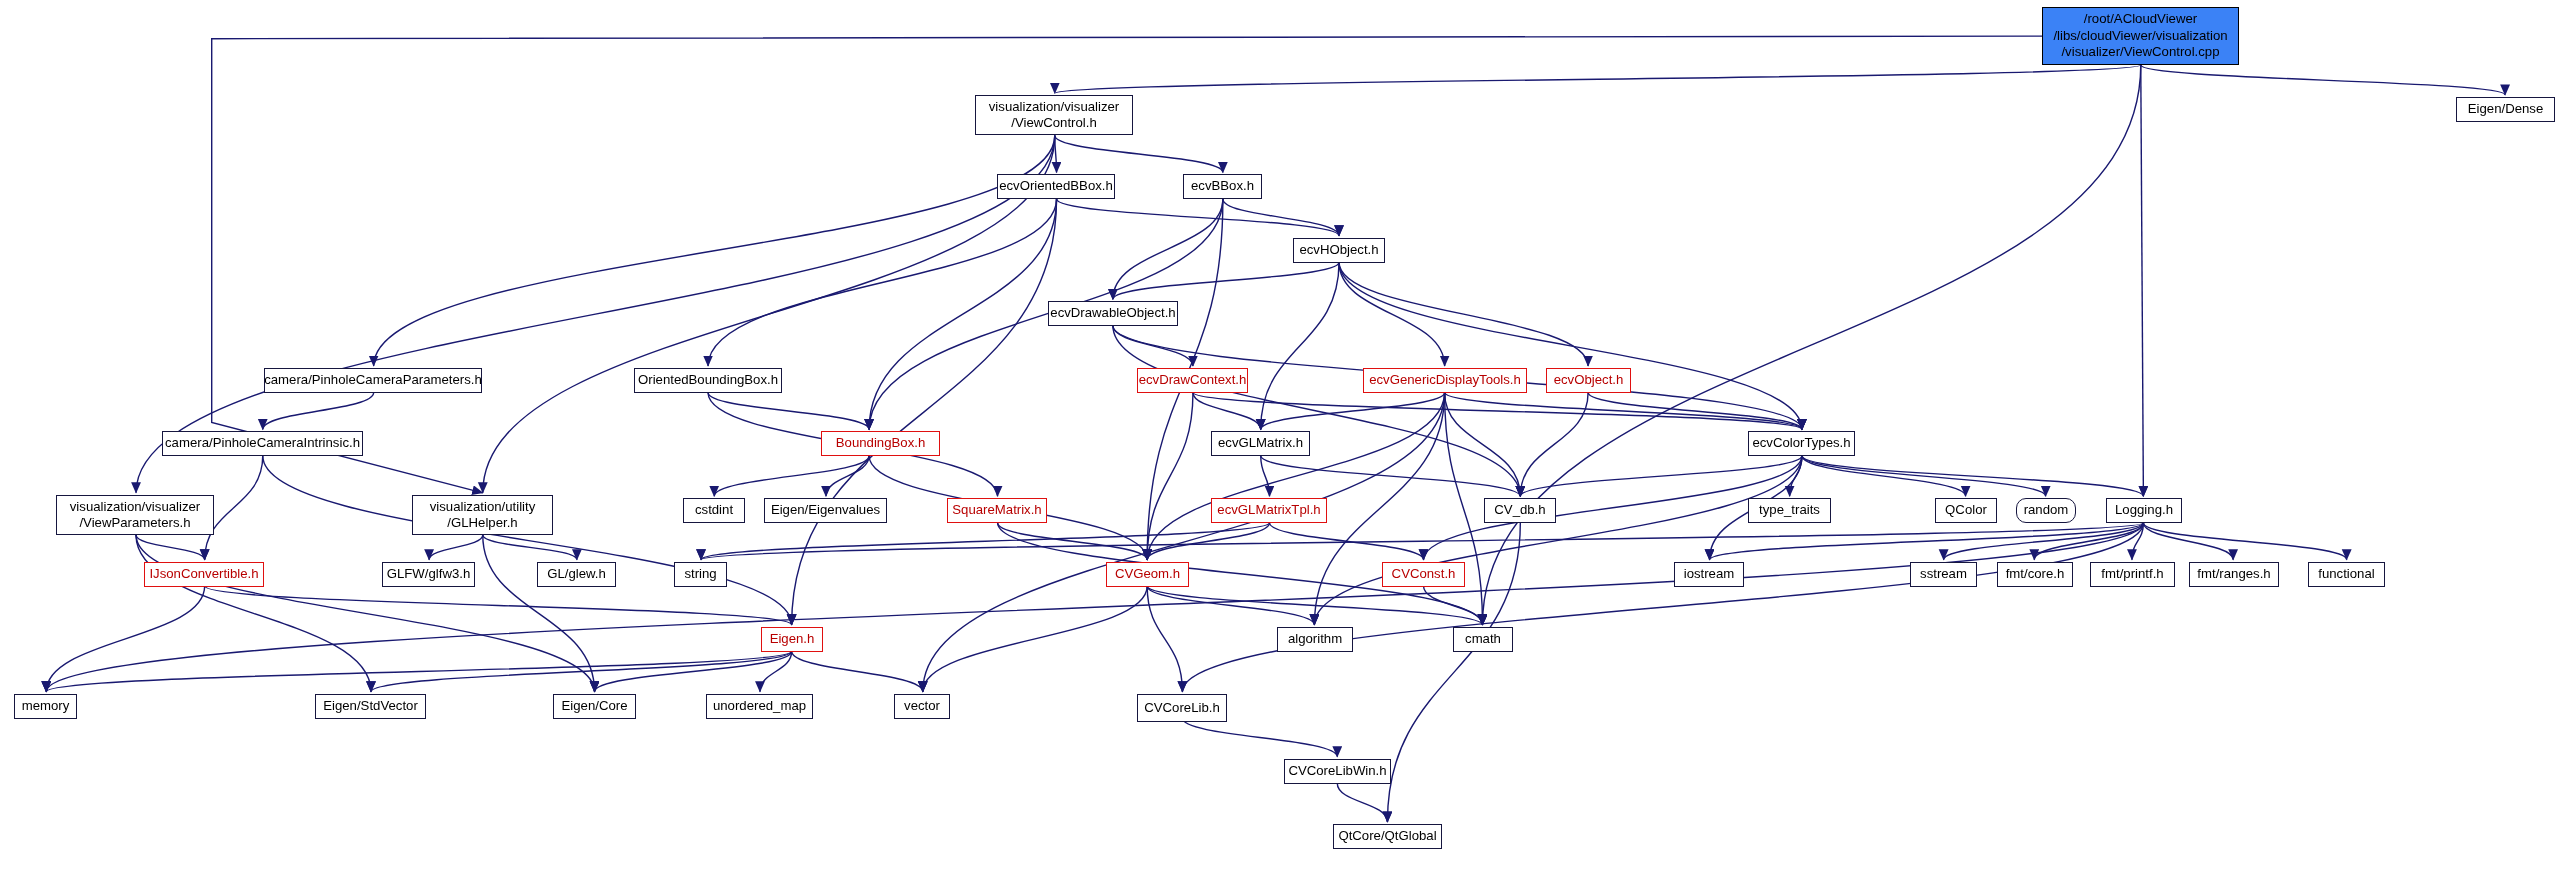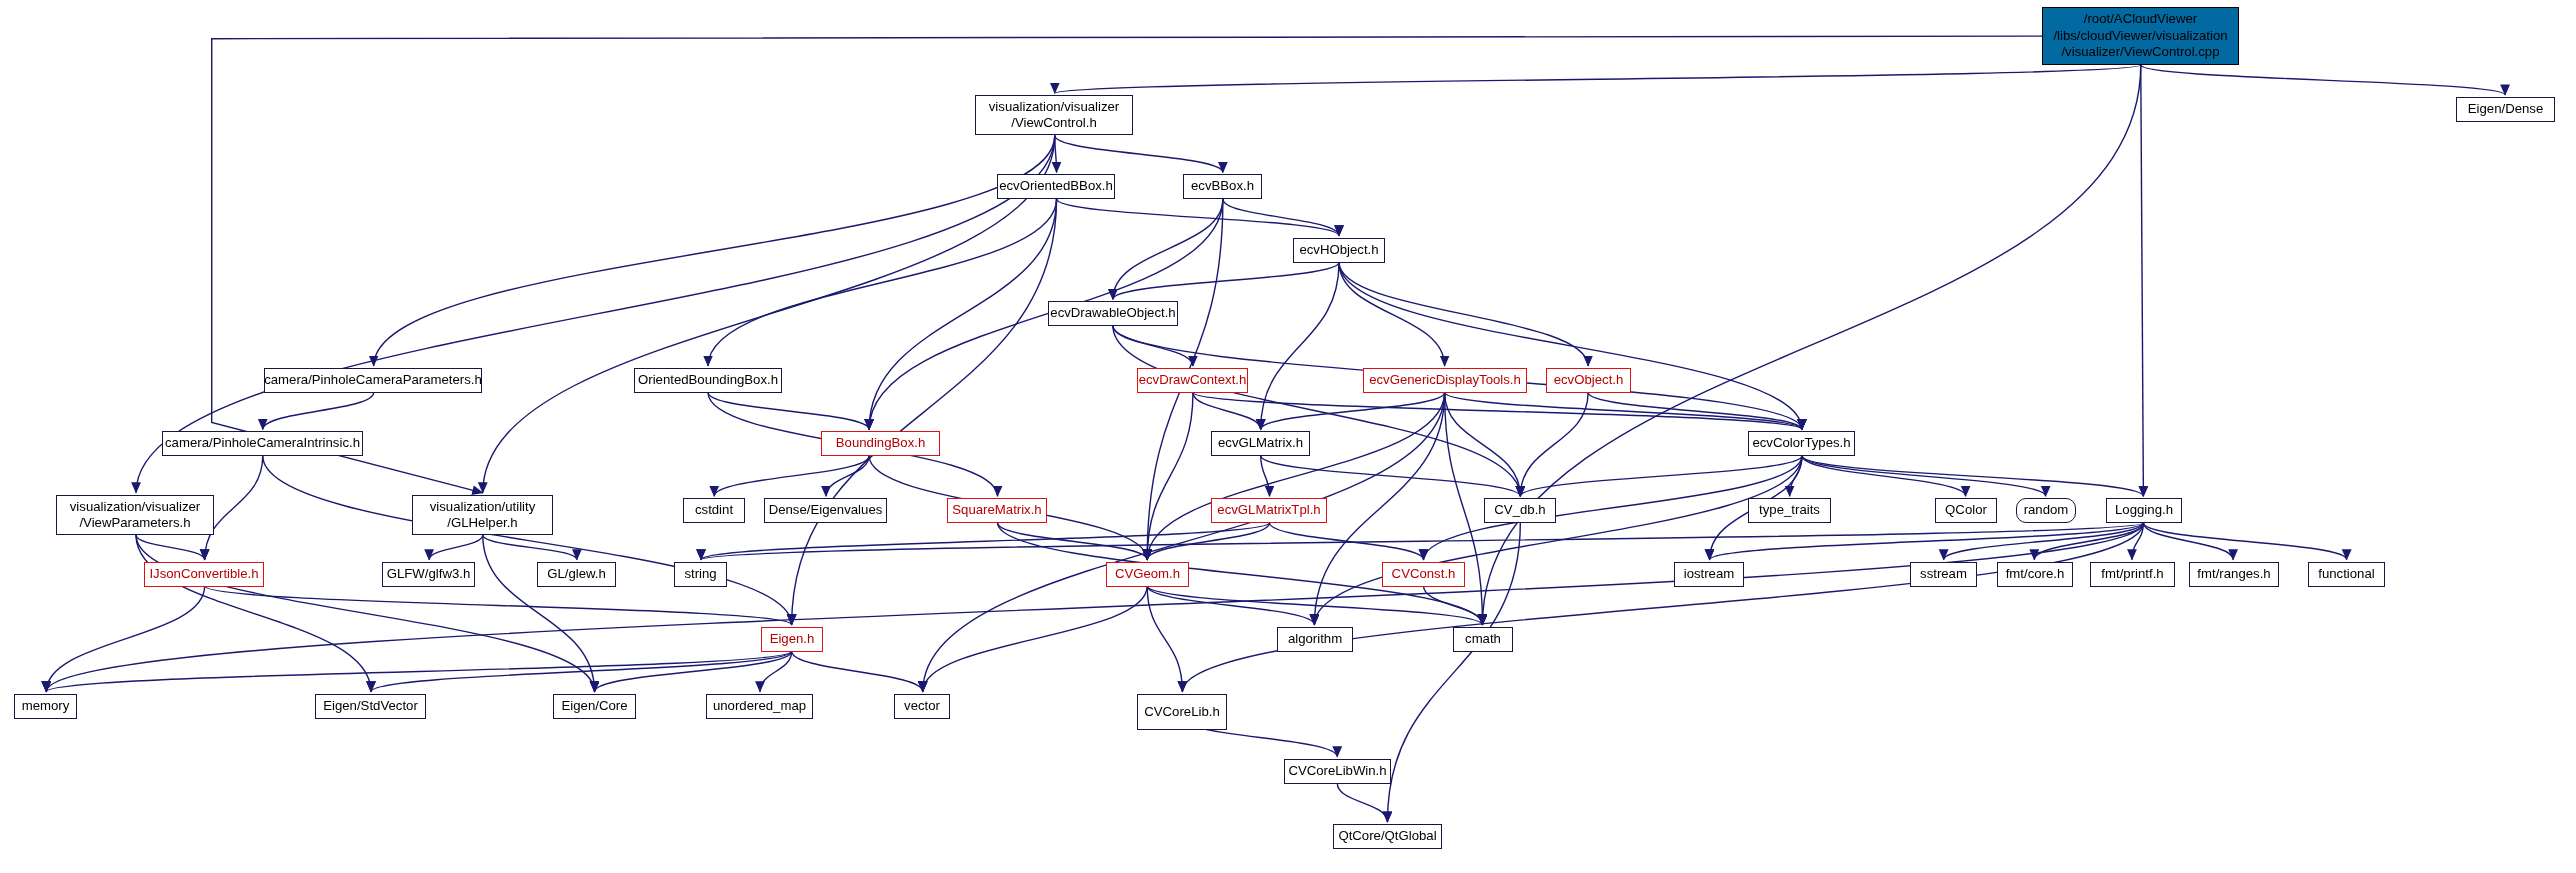--- a/index.html
+++ b/index.html
@@ -20,21 +20,21 @@
     background:#ffffff;
     border:1.3px solid #16163f;
     color:#000000;
     font-size:13.2px;
     line-height:1.25;
     padding:0.9px 3.5px;
     cursor:pointer;
     z-index:2;
   }
   .node.red{border-color:#e01010;color:#b80000;}
-  .node.main{background:#0369a1;color:#000000;border-color:#000000;cursor:default;}
+  .node.main{background:#3b82f6;color:#000000;border-color:#000000;cursor:default;}
 </style>
 </head>
 <body>
 
 <div id="stage">
   <svg id="edges-svg" width="2576" height="873" viewBox="0 0 2926 992" xmlns="http://www.w3.org/2000/svg">
     <defs>
       <marker id="arrowhead" markerWidth="9" markerHeight="9" refX="7.5" refY="3.5" orient="auto">
         <path d="M0,0 L8,3.5 L0,7 z" fill="#191970"></path>
       </marker>
@@ -149,21 +149,21 @@
     <div class="node red" style="left: 1546px; top: 368px; width: 85px; height: 25px;">ecvObject.h</div>
     <div class="node" style="left: 162px; top: 431px; width: 201px; height: 25px;">camera/PinholeCameraIntrinsic.h</div>
     <div class="node red" style="left: 821px; top: 431px; width: 119px; height: 25px;">BoundingBox.h</div>
     <div class="node" style="left: 1211px; top: 431px; width: 99px; height: 25px;">ecvGLMatrix.h</div>
     <div class="node" style="left: 1748px; top: 431px; width: 107px; height: 25px;">ecvColorTypes.h</div>
     <div class="node" style="left: 56px; top: 495px; width: 158px; height: 40px;">visualization/visualizer
 /ViewParameters.h</div>
     <div class="node" style="left: 412px; top: 495px; width: 141px; height: 40px;">visualization/utility
 /GLHelper.h</div>
     <div class="node" style="left: 683px; top: 498px; width: 62px; height: 25px;">cstdint</div>
-    <div class="node" style="left: 764px; top: 498px; width: 123px; height: 25px;">Dense/Eigenvalues</div>
+    <div class="node" style="left: 764px; top: 498px; width: 123px; height: 25px;">Eigen/Eigenvalues</div>
     <div class="node red" style="left: 947px; top: 498px; width: 100px; height: 25px;">SquareMatrix.h</div>
     <div class="node red" style="left: 1211px; top: 498px; width: 116px; height: 25px;">ecvGLMatrixTpl.h</div>
     <div class="node" style="left: 1484px; top: 498px; width: 72px; height: 25px;">CV_db.h</div>
     <div class="node" style="left: 1748px; top: 498px; width: 83px; height: 25px;">type_traits</div>
     <div class="node" style="left: 1935px; top: 498px; width: 62px; height: 25px;">QColor</div>
     <div class="node" style="left: 2016px; top: 498px; width: 60px; height: 25px; border-radius: 10px;">random</div>
     <div class="node" style="left: 2106px; top: 498px; width: 76px; height: 25px;">Logging.h</div>
     <div class="node red" style="left: 144px; top: 562px; width: 120px; height: 25px;">IJsonConvertible.h</div>
     <div class="node" style="left: 382px; top: 562px; width: 93px; height: 25px;">GLFW/glfw3.h</div>
     <div class="node" style="left: 537px; top: 562px; width: 79px; height: 25px;">GL/glew.h</div>
@@ -177,17 +177,17 @@
     <div class="node" style="left: 2189px; top: 562px; width: 90px; height: 25px;">fmt/ranges.h</div>
     <div class="node" style="left: 2308px; top: 562px; width: 77px; height: 25px;">functional</div>
     <div class="node red" style="left: 761px; top: 627px; width: 62px; height: 25px;">Eigen.h</div>
     <div class="node" style="left: 1277px; top: 627px; width: 76px; height: 25px;">algorithm</div>
     <div class="node" style="left: 1453px; top: 627px; width: 60px; height: 25px;">cmath</div>
     <div class="node" style="left: 14px; top: 694px; width: 63px; height: 25px;">memory</div>
     <div class="node" style="left: 315px; top: 694px; width: 111px; height: 25px;">Eigen/StdVector</div>
     <div class="node" style="left: 553px; top: 694px; width: 83px; height: 25px;">Eigen/Core</div>
     <div class="node" style="left: 706px; top: 694px; width: 107px; height: 25px;">unordered_map</div>
     <div class="node" style="left: 894px; top: 694px; width: 56px; height: 25px;">vector</div>
-    <div class="node" style="left: 1137px; top: 694px; width: 90px; height: 36px;">CVCoreLib.h</div>
+    <div class="node" style="left: 1137px; top: 694px; width: 90px; height: 28px;">CVCoreLib.h</div>
     <div class="node" style="left: 1284px; top: 759px; width: 107px; height: 25px;">CVCoreLibWin.h</div>
     <div class="node" style="left: 1333px; top: 824px; width: 109px; height: 25px;">QtCore/QtGlobal</div>
   </div>
 
 
 </body></html>

